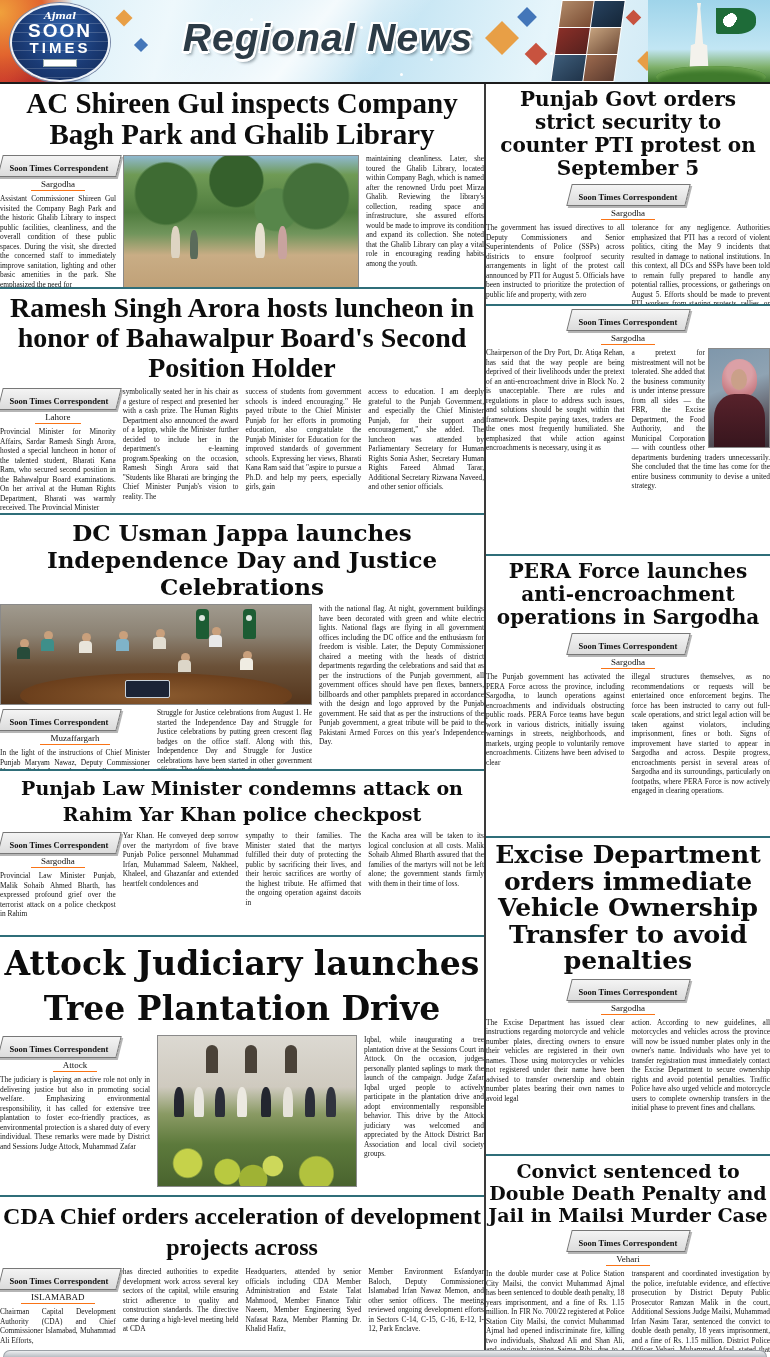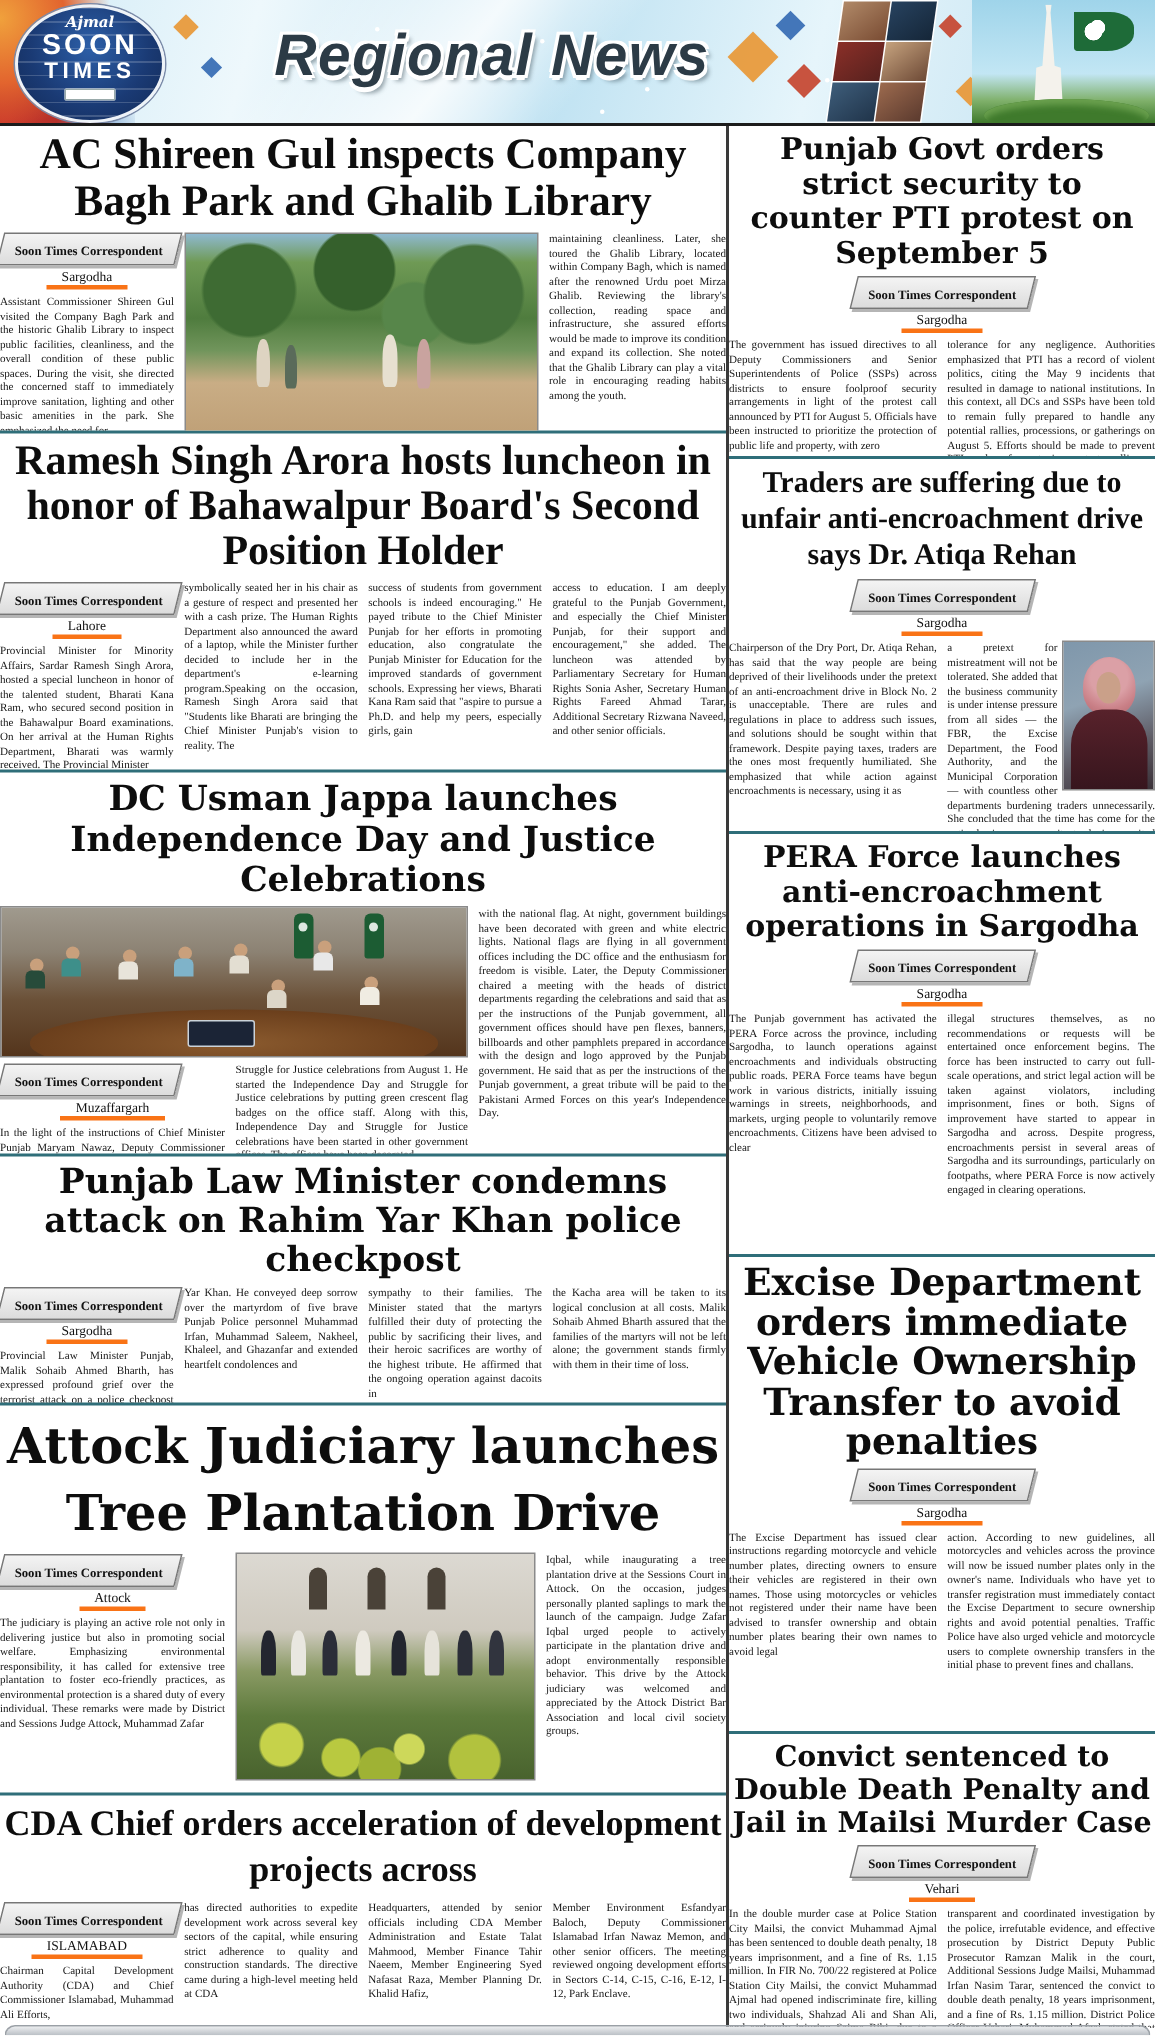--- a/index.html
+++ b/index.html
@@ -68,37 +68,37 @@
   .colR{flex:1;display:flex;flex-direction:column;}
   .art{overflow:hidden;border-bottom:2px solid #2f6e79;padding:2px 0;box-sizing:border-box;}
   .art.last{border-bottom:none;flex:1;}
 
   
   .hl{font-weight:700;text-align:center;color:#0d0d0d;margin:2px 2px 4px;font-family:"Liberation Serif",serif;}
   .slab{font-family:"DejaVu Serif",serif;}
   .hl1{font-size:29px;line-height:31px;}
   .hl2{font-size:28px;line-height:30px;}
   .hl3{font-size:23px;line-height:27px;}
-  .hl4{font-size:23px;line-height:26px;}
+  .hl4{font-size:19px;line-height:26px;}
   .hl5{font-size:33px;line-height:45px;}
   .hl6{font-size:24px;line-height:31px;}
   .hr1{font-size:20px;line-height:23px;}
   .hr2{font-size:20px;line-height:24px;}
   .hr3{font-size:20px;line-height:23px;}
   .hr4{font-size:25px;line-height:26.5px;}
   .hr5{font-size:19px;line-height:22px;}
 
   
   .byl-wrap{margin:1px 0 2px;}
   .byl-wrap.center{text-align:center;}
   .byl{display:inline-block;background:linear-gradient(#f4f4f4,#dcdcdc);border:1px solid #777;
     box-shadow:2px 2px 0 #b5b5b5;transform:skewX(-14deg);padding:1px 9px;}
   .byl-t{display:inline-block;transform:skewX(14deg);font:700 8.5px "Liberation Serif",serif;color:#111;white-space:nowrap;}
   .city{text-align:center;font:400 9px "Liberation Serif",serif;color:#111;margin:2px 0 3px;}
-  .city-u{border-bottom:3px solid #f97316;display:inline-block;padding:0 10px 1px;}
+  .city-u{border-bottom:1px solid #f97316;display:inline-block;padding:0 10px 1px;}
 
   
   .bt{font-size:7.4px;line-height:9.5px;text-align:justify;margin:0;color:#151515;}
   .cols{display:flex;gap:7px;}
   .cols>*{min-width:0;}
   .fcol{flex:1;}
 
   
   .photo{position:relative;overflow:hidden;border:1px solid #8a8a8a;box-sizing:border-box;flex-shrink:0;}
   .park{background:linear-gradient(#8fb9d0 0%,#6f9a55 14%,#4f7c3e 42%,#71955c 58%,#c9ad85 74%,#bfa077 100%);}
@@ -332,21 +332,20 @@
         <h1 class="hl hr1 slab">Punjab Govt orders strict security to counter PTI protest on September 5</h1>
         <div class="byl-wrap center"><span class="byl"><span class="byl-t">Soon Times Correspondent</span></span></div>
         <div class="city"><span class="city-u">Sargodha</span></div>
         <div class="cols">
           <p class="bt fcol">The government has issued directives to all Deputy Commissioners and Senior Superintendents of Police (SSPs) across districts to ensure foolproof security arrangements in light of the protest call announced by PTI for August 5. Officials have been instructed to prioritize the protection of public life and property, with zero</p>
           <p class="bt fcol">tolerance for any negligence. Authorities emphasized that PTI has a record of violent politics, citing the May 9 incidents that resulted in damage to national institutions. In this context, all DCs and SSPs have been told to remain fully prepared to handle any potential rallies, processions, or gatherings on August 5. Efforts should be made to prevent PTI workers from staging protests, rallies, or demonstrations in any city, street, or neighborhood.</p>
         </div>
       </section>
 
       <section class="art" style="height:250px">
-        <h1 class="hl hr2">Traders are suffering due to unfair anti-encroachment drive says Dr. Atiqa Rehan</h1>
         <div class="byl-wrap center"><span class="byl"><span class="byl-t">Soon Times Correspondent</span></span></div>
         <div class="city"><span class="city-u">Sargodha</span></div>
         <div class="cols">
           <p class="bt fcol">Chairperson of the Dry Port, Dr. Atiqa Rehan, has said that the way people are being deprived of their livelihoods under the pretext of an anti-encroachment drive in Block No. 2 is unacceptable. There are rules and regulations in place to address such issues, and solutions should be sought within that framework. Despite paying taxes, traders are the ones most frequently humiliated. She emphasized that while action against encroachments is necessary, using it as</p>
           <div class="fcol">
             <div class="photo portrait" style="float:right;width:62px;height:100px;margin:0 0 2px 3px">
               <div class="scarf"></div>
               <div class="face"></div>
               <div class="torso"></div>
             </div>

